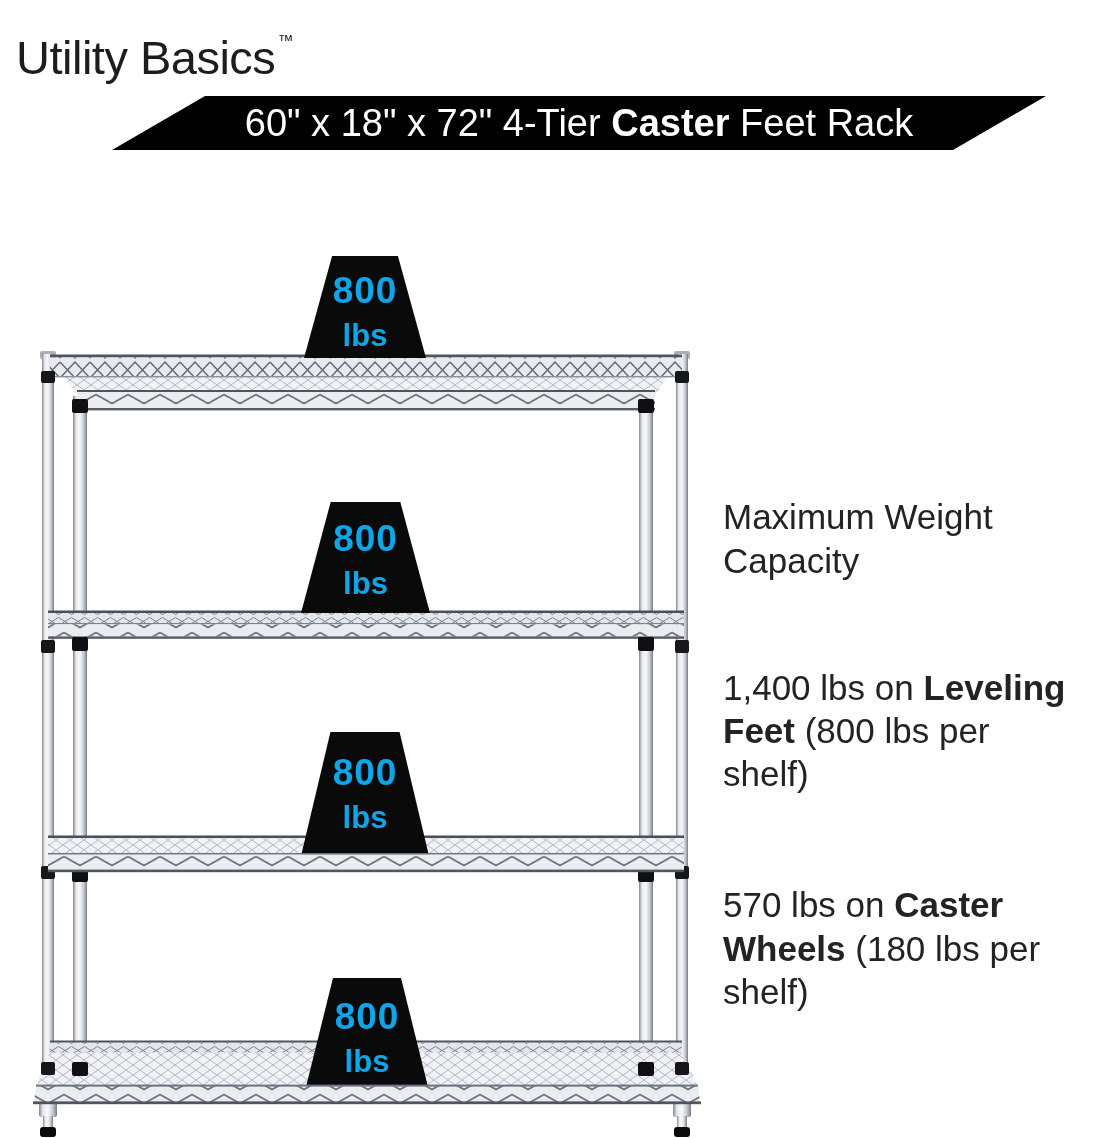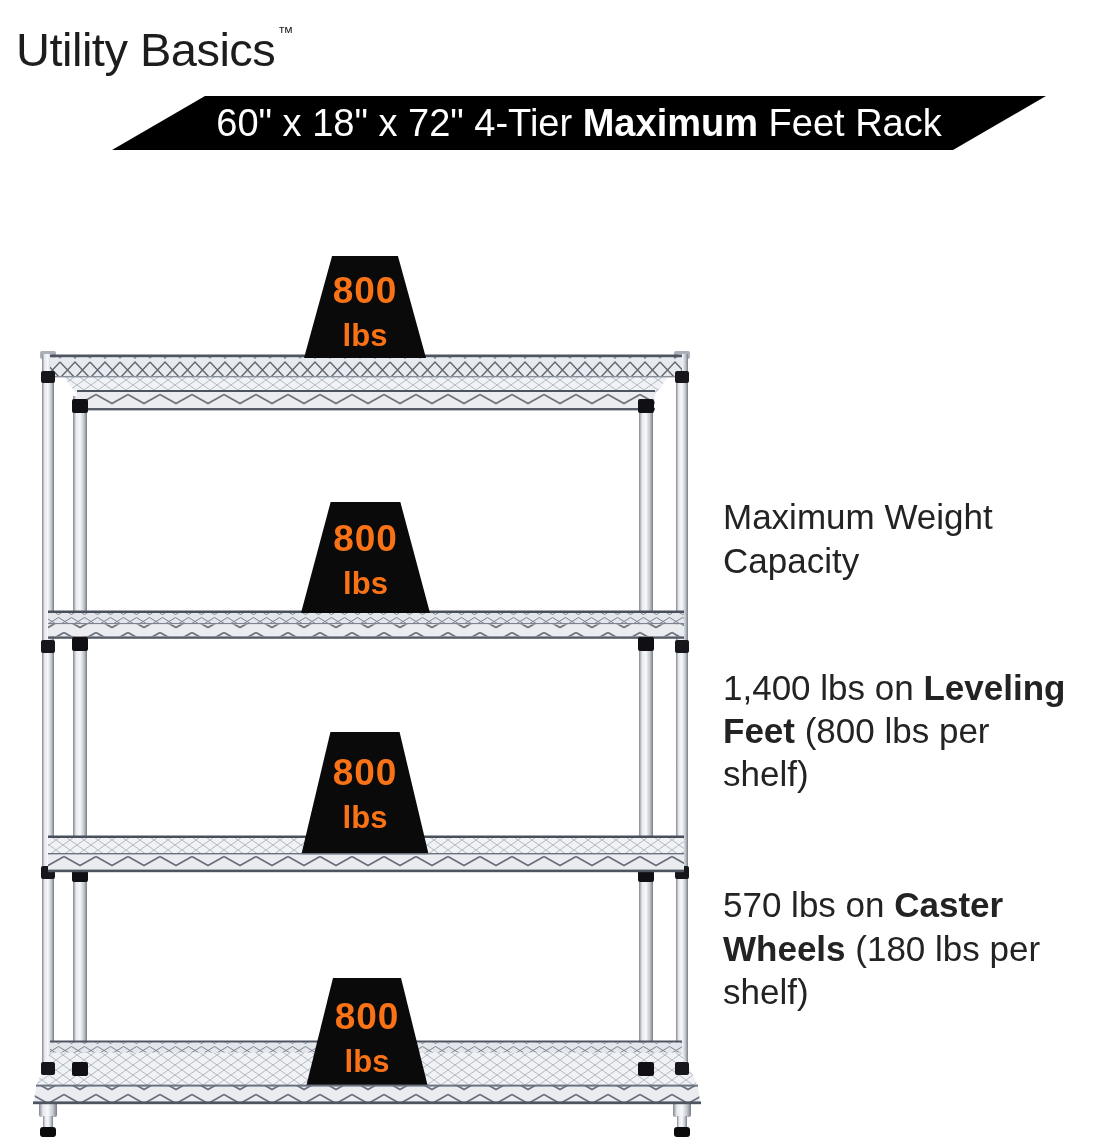--- a/index.html
+++ b/index.html
@@ -2,41 +2,41 @@
 <html><head>
 <meta charset="utf-8">
 <style>
   html,body{margin:0;padding:0;background:#ffffff;}
   .canvas{
     position:relative;width:1120px;height:1138px;background:#ffffff;overflow:hidden;
     font-family:"Liberation Sans","DejaVu Sans",sans-serif;
   }
   
   .logo{
-    position:absolute;left:16px;top:3px;font-size:47px;line-height:60px;
+    position:absolute;left:16px;top:11px;font-size:47px;line-height:60px;
     color:#1d1d1d;letter-spacing:-0.5px;font-weight:500;
   }
   .logo .tm{font-size:16px;vertical-align:28px;margin-left:2px;font-weight:400;}
   
   .banner{
     position:absolute;left:112px;top:96px;width:934px;height:54px;background:#000000;
     clip-path:polygon(93px 0,100% 0,calc(100% - 93px) 100%,0 100%);
     color:#ffffff;font-size:38px;line-height:55px;text-align:center;white-space:nowrap;
   }
   .banner b{font-weight:700;}
   
   .layer{position:absolute;left:0;top:0;width:1120px;height:1138px;pointer-events:none;}
   .base{z-index:1;}
   .front{z-index:3;}
   
   .weight{
     position:absolute;z-index:2;background:#0a0a0a;
     clip-path:polygon(23% 0,77% 0,100% 100%,0 100%);
     display:flex;flex-direction:column;align-items:center;
-    color:#f97316;font-weight:700;
+    color:#0ea5e9;font-weight:700;
   }
   .weight .val{font-size:37px;line-height:1;letter-spacing:1px;}
   .weight .unit{font-size:31px;line-height:1;margin-top:11px;}
   .w1{left:304px;top:256px;width:122px;height:102px;padding-top:16px;box-sizing:border-box;}
   .w2{left:301px;top:502px;width:129px;height:111px;padding-top:18px;box-sizing:border-box;}
   .w3{left:301px;top:732px;width:128px;height:124px;padding-top:22px;box-sizing:border-box;}
   .w4{left:304px;top:978px;width:126px;height:117px;padding-top:20px;box-sizing:border-box;}
   
   .specs{
     position:absolute;left:723px;top:452px;width:400px;z-index:4;
@@ -46,21 +46,21 @@
   .specs p{margin:0 0 44px 0;}
   .specs b{font-weight:700;}
 </style>
 </head>
 <body>
 
 <div class="canvas">
 
   <div class="logo"><span>Utility Basics</span><span class="tm">™</span></div>
 
-  <div class="banner"><span>60" x 18" x 72" 4-Tier </span><b>Maximum</b><span> Feet Rack</span></div>
+  <div class="banner"><span>60" x 18" x 72" 4-Tier </span><b>Caster</b><span> Feet Rack</span></div>
 
   <svg class="layer base" viewBox="0 0 1120 1138" aria-hidden="true">
     <defs>
       <linearGradient id="chrome" x1="0" y1="0" x2="1" y2="0">
         <stop offset="0" stop-color="#81878f"></stop>
         <stop offset="0.22" stop-color="#e8eaee"></stop>
         <stop offset="0.5" stop-color="#f7f8fa"></stop>
         <stop offset="0.78" stop-color="#c2c7ce"></stop>
         <stop offset="1" stop-color="#767c85"></stop>
       </linearGradient>

